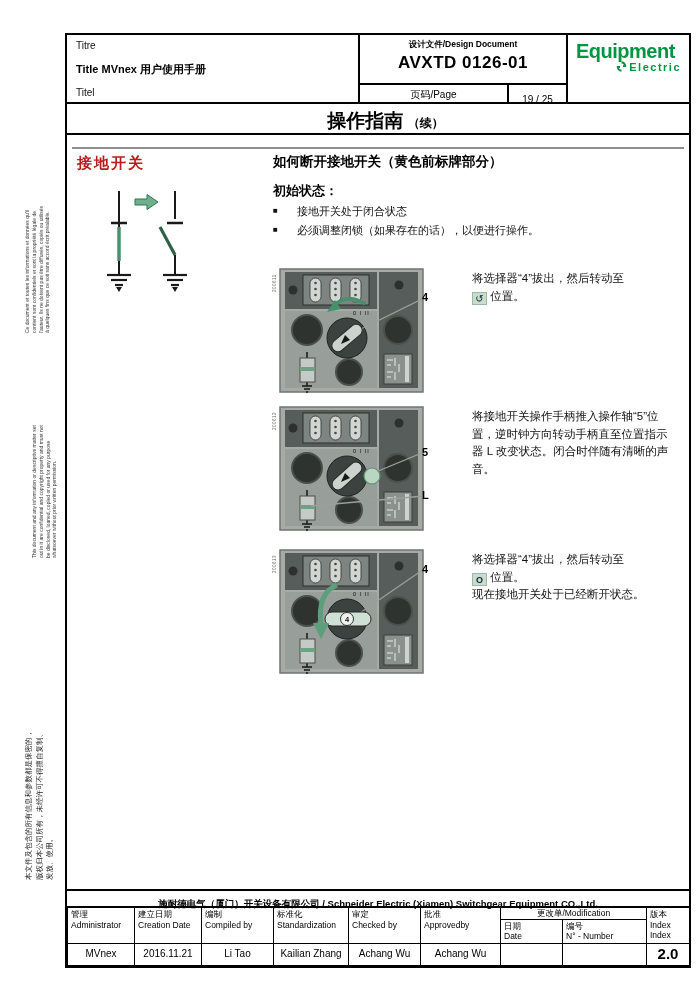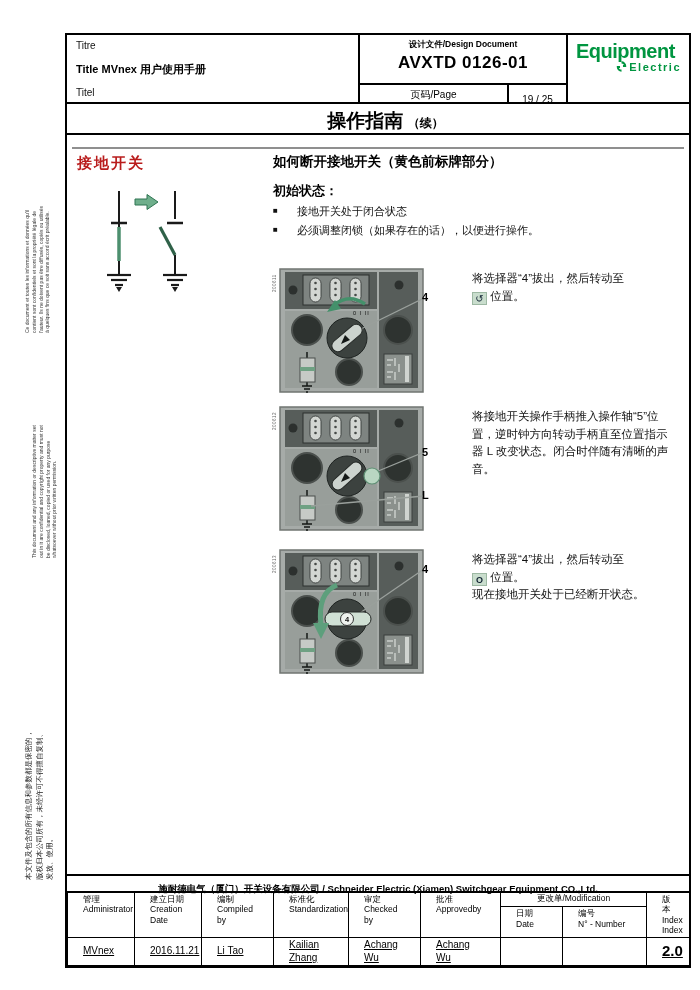--- a/index.html
+++ b/index.html
@@ -54,23 +54,23 @@
   .callouts { width:26px; position:relative; flex:0 0 auto; }
   .callout { position:absolute; left:4px; font-size:11px; font-weight:bold; color:#000; }
   .step-text { flex:1; font-size:11.5px; line-height:1.55; color:#111; padding-top:2px;margin-left:28px; }
   .keyicon { display:inline-block; min-width:15px; height:13px; background:#c9ddcd; border:1px solid #9db8a3;
              text-align:center; font-size:10px; line-height:12px; color:#123; vertical-align:-2px; padding:0 1px; }
   .keyicon.oo { font-weight:bold; font-size:9px; }
 
   
   .company { height:17px; border-top:2px solid #000; text-align:center; font-size:9.5px; font-weight:bold; padding-top:7px; flex:0 0 auto; }
   table.ft { width:100%; border-collapse:collapse; border-top:2px solid #000; flex:0 0 auto; table-layout:fixed; }
-  table.ft td { border:1px solid #000; font-size:8.5px; line-height:1.25; padding:1px 15px; vertical-align:top; overflow:hidden; }
+  table.ft td { border:1px solid #000; font-size:8.5px; line-height:1.25; padding:1px 3px; vertical-align:top; overflow:hidden; }
   table.ft .modhead { text-align:center; padding:0 2px; }
-  table.ft tr.vals td { text-align:left; font-size:10px; vertical-align:middle; height:22px;text-decoration:underline; }
+  table.ft tr.vals td { text-align:center; font-size:10px; vertical-align:middle; height:22px; }
   table.ft tr.vals td.idx { font-size:15px; font-weight:bold; }
 
   svg text { font-family:"Liberation Sans", sans-serif; }
 </style>
 </head>
 <body>
 
 <div class="page">
 
   <svg width="0" height="0" style="position:absolute" aria-hidden="true">

